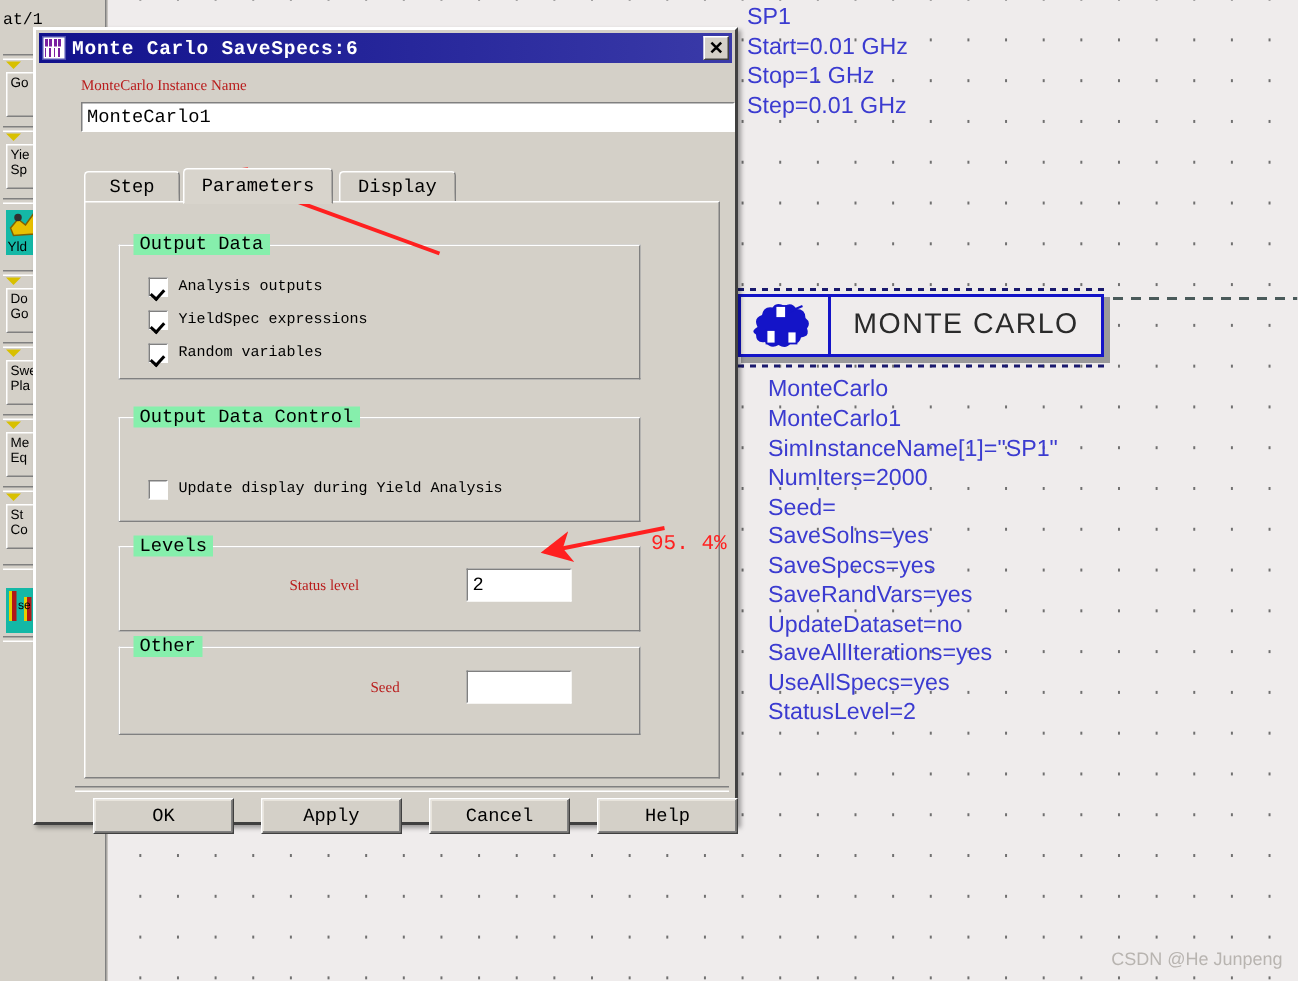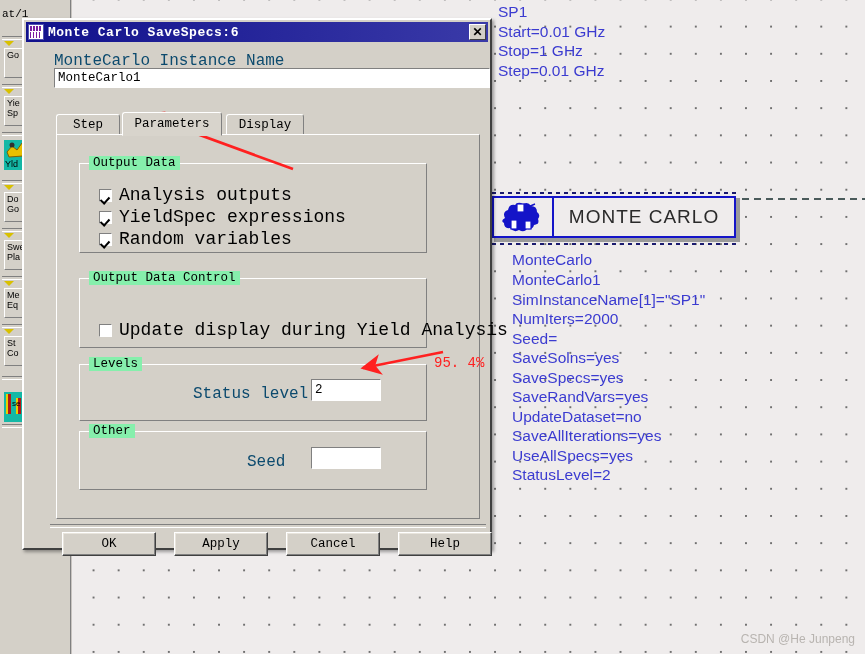--- a/index.html
+++ b/index.html
@@ -136,22 +136,22 @@
   }
   #dlg-close{
     width:17px;height:16px;background:#d4d0c8;
     border:1px solid;border-color:#ffffff #404040 #404040 #ffffff;
     display:flex;align-items:center;justify-content:center;
     font-family:"Liberation Sans",sans-serif;font-size:12px;font-weight:bold;
     color:#000;box-sizing:border-box;cursor:pointer;flex:0 0 auto;
   }
 
   .dlg-label{
-    position:absolute;font-family:Liberation Mono, monospace;
-    font-size:16px;color:#0c4a6e;white-space:nowrap;
+    position:absolute;font-family:Liberation Serif, serif;
+    font-size:10px;color:#b91c1c;white-space:nowrap;
   }
   .text-input{
     position:absolute;background:#ffffff;
     border:1px solid;border-color:#808080 #ffffff #ffffff #808080;
     box-sizing:border-box;
     font-family:"Liberation Mono",monospace;font-size:12.5px;color:#000;
     padding:1px 3px;display:flex;align-items:center;
   }
 
   
@@ -201,21 +201,21 @@
     width:13px;height:13px;background:#ffffff;
     border:1px solid;border-color:#808080 #ffffff #ffffff #808080;
     box-sizing:border-box;margin-right:7px;position:relative;flex:0 0 auto;
     cursor:pointer;
   }
   .cb.checked::after{
     content:"";position:absolute;left:2px;top:5px;width:4px;height:7px;
     border:solid #000;border-width:0 2px 2px 0;transform:rotate(42deg);
   }
   .cbrow .lbl{
-    font-family:"Liberation Mono",monospace;font-size:18px;color:#000;
+    font-family:"Liberation Mono",monospace;font-size:10px;color:#000;
     white-space:nowrap;
   }
 
   
   .dbtn{
     position:absolute;top:512px;width:94px;height:24px;
     background:#d4d0c8;
     border:1px solid;border-color:#ffffff #404040 #404040 #ffffff;
     box-shadow:inset -1px -1px 0 #808080, inset 1px 1px 0 #e8e4dc;
     display:flex;align-items:center;justify-content:center;

